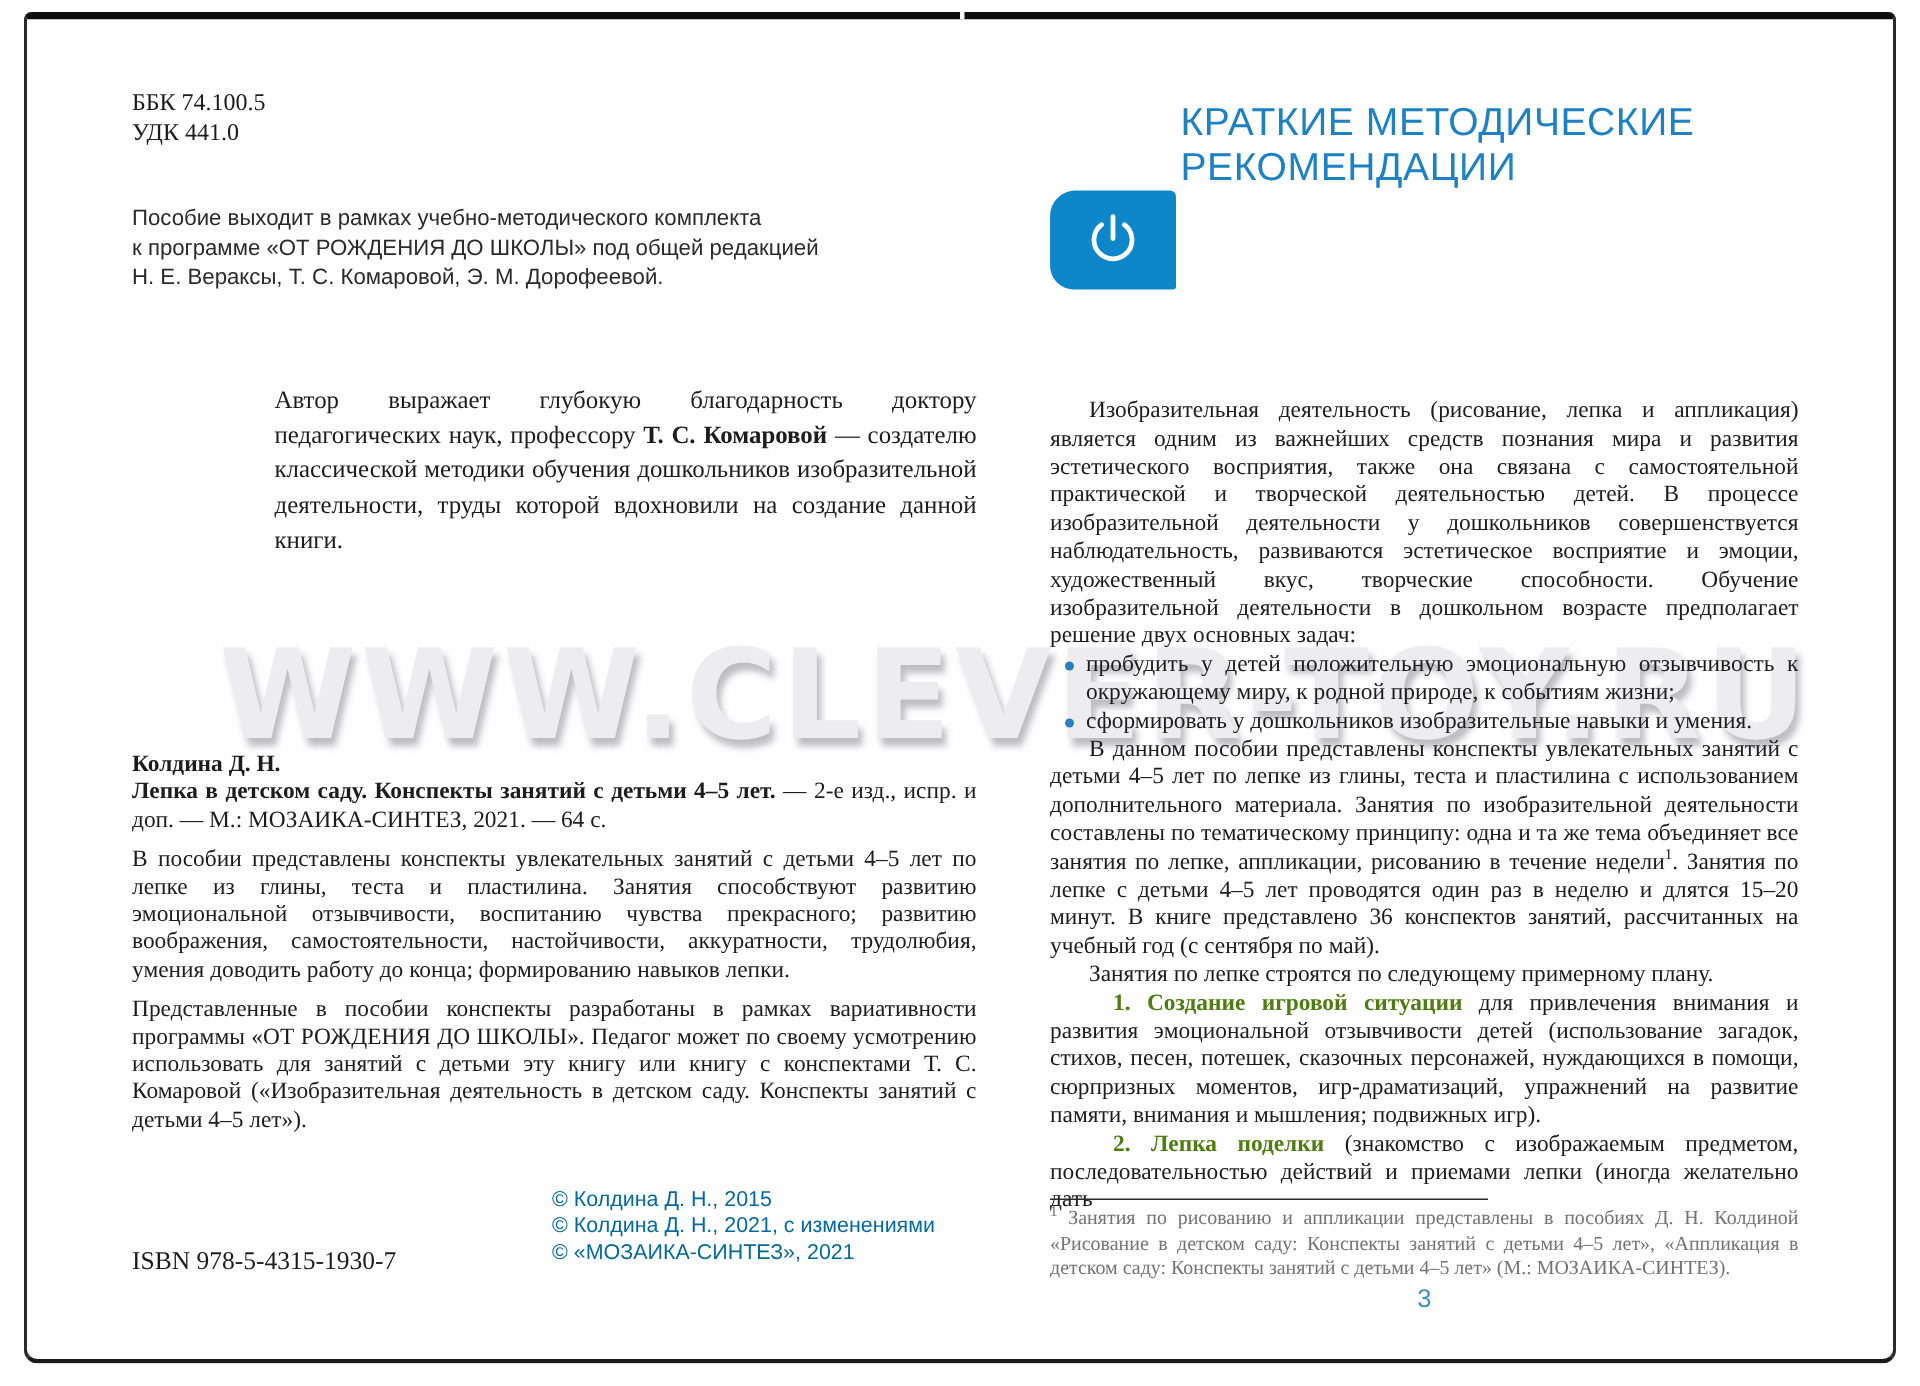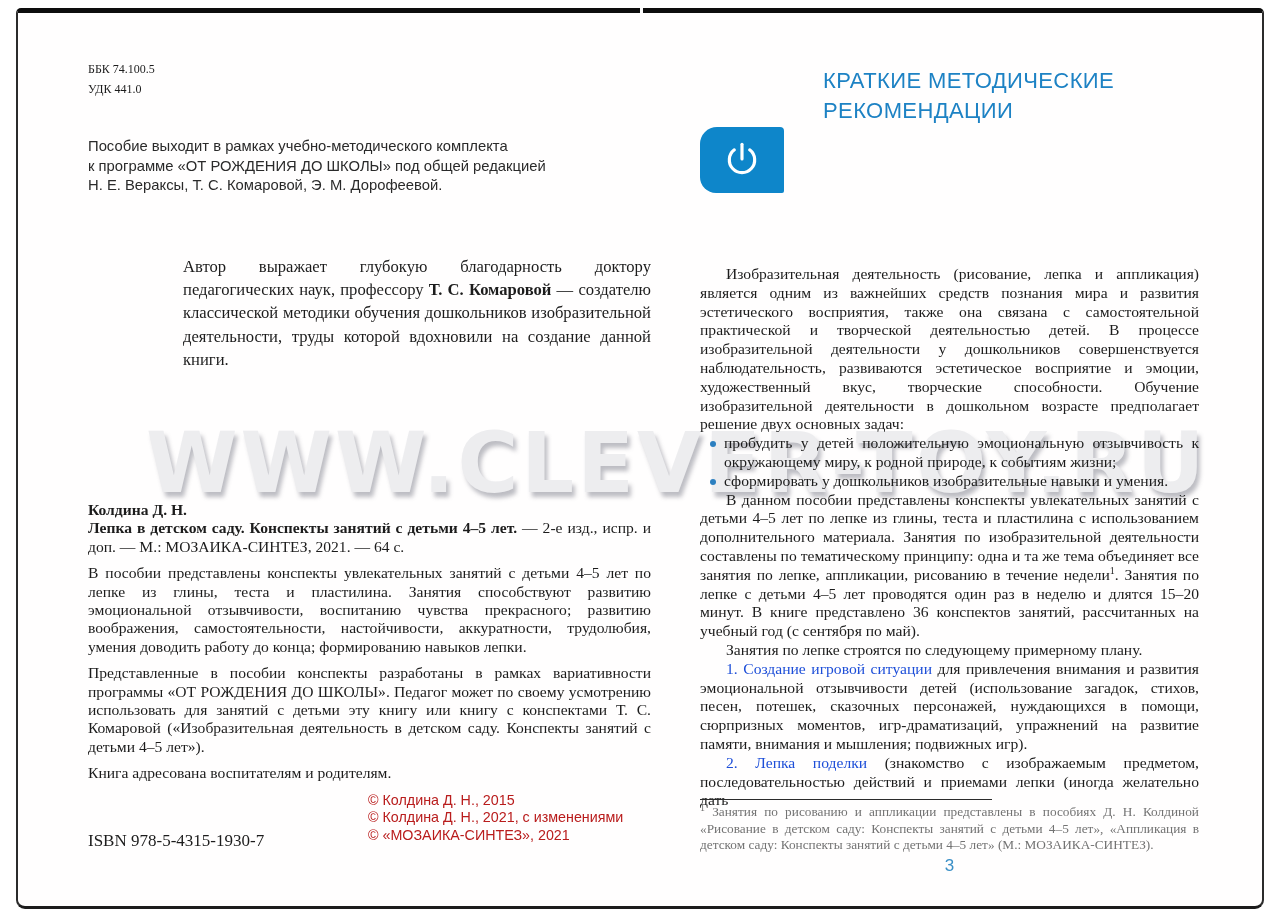--- a/index.html
+++ b/index.html
@@ -18,61 +18,61 @@
   .spine-gap{position:absolute;top:-5px;left:50%;width:3px;height:5px;background:#fafafa;}
   .wm{
     position:absolute;left:128px;top:402px;z-index:1;white-space:nowrap;
     font-family:"DejaVu Sans", sans-serif;font-weight:bold;font-size:83px;letter-spacing:3px;
     color:#ededef;text-shadow:3px 5px 4px rgba(178,178,184,0.85);
     user-select:none;
   }
   .layer{position:absolute;z-index:2;}
 
   
-  .bbk-block{left:70px;top:46px;font-size:12px;line-height:20px;}
+  .bbk-block{left:70px;top:46px;font-size:16px;line-height:20px;}
   .series-note{
     left:70px;top:124px;width:480px;white-space:pre-line;
     font-family:"Liberation Sans", sans-serif;font-size:14.8px;line-height:19.5px;color:#2a2a2a;
   }
   .acknowledgment{
     left:165px;top:242px;width:468px;text-align:justify;
     font-size:16.6px;line-height:23.2px;
   }
   .left-col{left:70px;top:488px;width:563px;text-align:justify;font-size:15.6px;line-height:18.4px;}
   .left-col p{margin:0 0 8px 0;}
   .bib-author{display:block;font-weight:bold;}
   .bib-title{font-weight:bold;}
   .copyright{
     left:350px;top:779px;font-family:"Liberation Sans", sans-serif;
-    font-size:14.3px;line-height:17.4px;color:#b91c1c;
+    font-size:14.3px;line-height:17.4px;color:#0369a1;
   }
   .isbn{left:70px;top:818px;font-size:17px;}
 
   
   .rp-heading{
     left:769px;top:53px;width:440px;
-    font-family:"Liberation Sans", sans-serif;font-size:22px;line-height:30px;
-    color:#1d82c4;letter-spacing:0.4px;margin-left:36px;
+    font-family:"Liberation Sans", sans-serif;font-size:26px;line-height:30px;
+    color:#1d82c4;letter-spacing:0.4px;
   }
   .power-badge{
     left:682px;top:114px;width:84px;height:66px;background:#0e86ca;
     border-radius:17px 4px 2px 16px;display:flex;align-items:center;justify-content:center;
   }
   .rp-body{
     left:682px;top:252px;width:499px;text-align:justify;
     font-size:15.6px;line-height:18.8px;
   }
   .rp-body p{margin:0;text-indent:26px;}
   .rp-body ul{margin:0;padding:0 0 0 8px;list-style:none;}
   .rp-body li{padding-left:16px;position:relative;text-indent:0;text-align:justify;}
   .rp-body li::before{
     content:"";position:absolute;left:2px;top:7px;width:6px;height:6px;border-radius:50%;
     background:#2b7fc0;
   }
-  .plan-lead{color:#1d4ed8;font-weight:normal;}
+  .plan-lead{color:#4d7c0f;font-weight:bold;margin-left:16px;}
   sup{font-size:10px;line-height:0;}
   .footnote-block{left:682px;top:786px;width:499px;}
   .footnote-rule{width:292px;border-top:1.5px solid #2b2b2b;margin:0 0 4px 0;}
   .footnote-text{font-size:13.3px;line-height:16.6px;text-align:justify;color:#737373;}
   .page-num{
     left:682px;top:843px;width:499px;text-align:center;
     font-family:"Liberation Sans", sans-serif;font-size:17px;color:#3a8fc6;
   }
 </style>
 </head>
@@ -96,21 +96,20 @@
 к программе «ОТ РОЖДЕНИЯ ДО ШКОЛЫ» под общей редакцией
 Н. Е. Вераксы, Т. С. Комаровой, Э. М. Дорофеевой.</div>
 
   <div class="layer left-col">
     <p>
       <span class="bib-author">Колдина Д. Н.</span>
       <span class="bib-title">Лепка в детском саду. Конспекты занятий с детьми 4–5 лет.</span><span> — 2-е изд., испр. и доп. — М.: МОЗАИКА-СИНТЕЗ, 2021. — 64 с.</span>
     </p>
     <p>В пособии представлены конспекты увлекательных занятий с детьми 4–5 лет по лепке из глины, теста и пластилина. Занятия способствуют развитию эмоциональной отзывчивости, воспитанию чувства прекрасного; развитию воображения, самостоятельности, настойчивости, аккуратности, трудолюбия, умения доводить работу до конца; формированию навыков лепки.</p>
     <p>Представленные в пособии конспекты разработаны в рамках вариативности программы «ОТ РОЖДЕНИЯ ДО ШКОЛЫ». Педагог может по своему усмотрению использовать для занятий с детьми эту книгу или книгу с конспектами Т. С. Комаровой («Изобразительная деятельность в детском саду. Конспекты занятий с детьми 4–5 лет»).</p>
-    <p>Книга адресована воспитателям и родителям.</p>
   </div>
 
   <div class="layer copyright">
     <div>© Колдина Д. Н., 2015</div>
     <div>© Колдина Д. Н., 2021, с изменениями</div>
     <div>© «МОЗАИКА-СИНТЕЗ», 2021</div>
   </div>
 
   <div class="layer isbn">ISBN 978-5-4315-1930-7</div>
 

